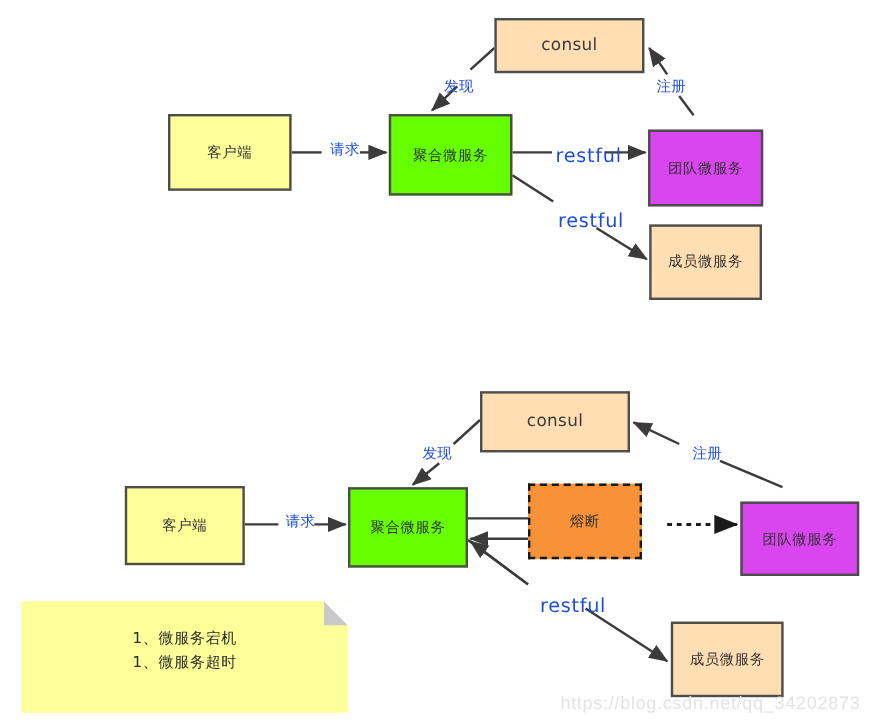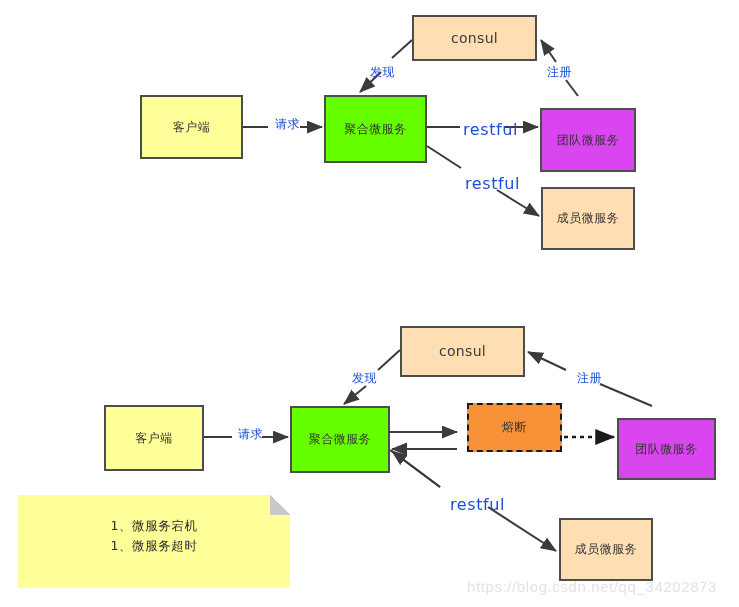--- a/index.html
+++ b/index.html
@@ -53,20 +53,21 @@
     font-size: 12px;
     color: #1d4ed8;
     white-space: nowrap;
     letter-spacing: 0.4px;
   }
   .edge-label.latin { font-size: 16px; letter-spacing: 0.6px; }
   .note {
     position: absolute;
     background: #ffff99;
     box-sizing: border-box;
+    margin-top: 6px;
   }
   .note .fold {
     position: absolute;
     right: 0;
     top: 0;
     width: 20px;
     height: 20px;
     background: linear-gradient(225deg, #ffffff 0 50%, #c9c9c9 50% 100%);
   }
   .note .note-body {
@@ -205,21 +206,21 @@
 
   <div class="node yellow" style="left:104px;top:405px;width:100px;height:66px;">
     <span>客户端</span>
   </div>
   <div class="node green" style="left:290px;top:406px;width:100px;height:67px;">
     <span>聚合微服务</span>
   </div>
   <div class="node peach latin" style="left:400px;top:326px;width:125px;height:51px;">
     <span>consul</span>
   </div>
-  <div class="node orange" style="left:467px;top:403px;width:95px;height:49px;">
+  <div class="node orange" style="left:440px;top:403px;width:95px;height:63px;">
     <span>熔断</span>
   </div>
   <div class="node mint" style="left:617px;top:406px;width:99px;height:62px;">
     <span>团队微服务</span>
   </div>
   <div class="node peach" style="left:559px;top:518px;width:94px;height:63px;">
     <span>成员微服务</span>
   </div>
 
   <div class="edge-label" style="left:352px;top:370px;">

